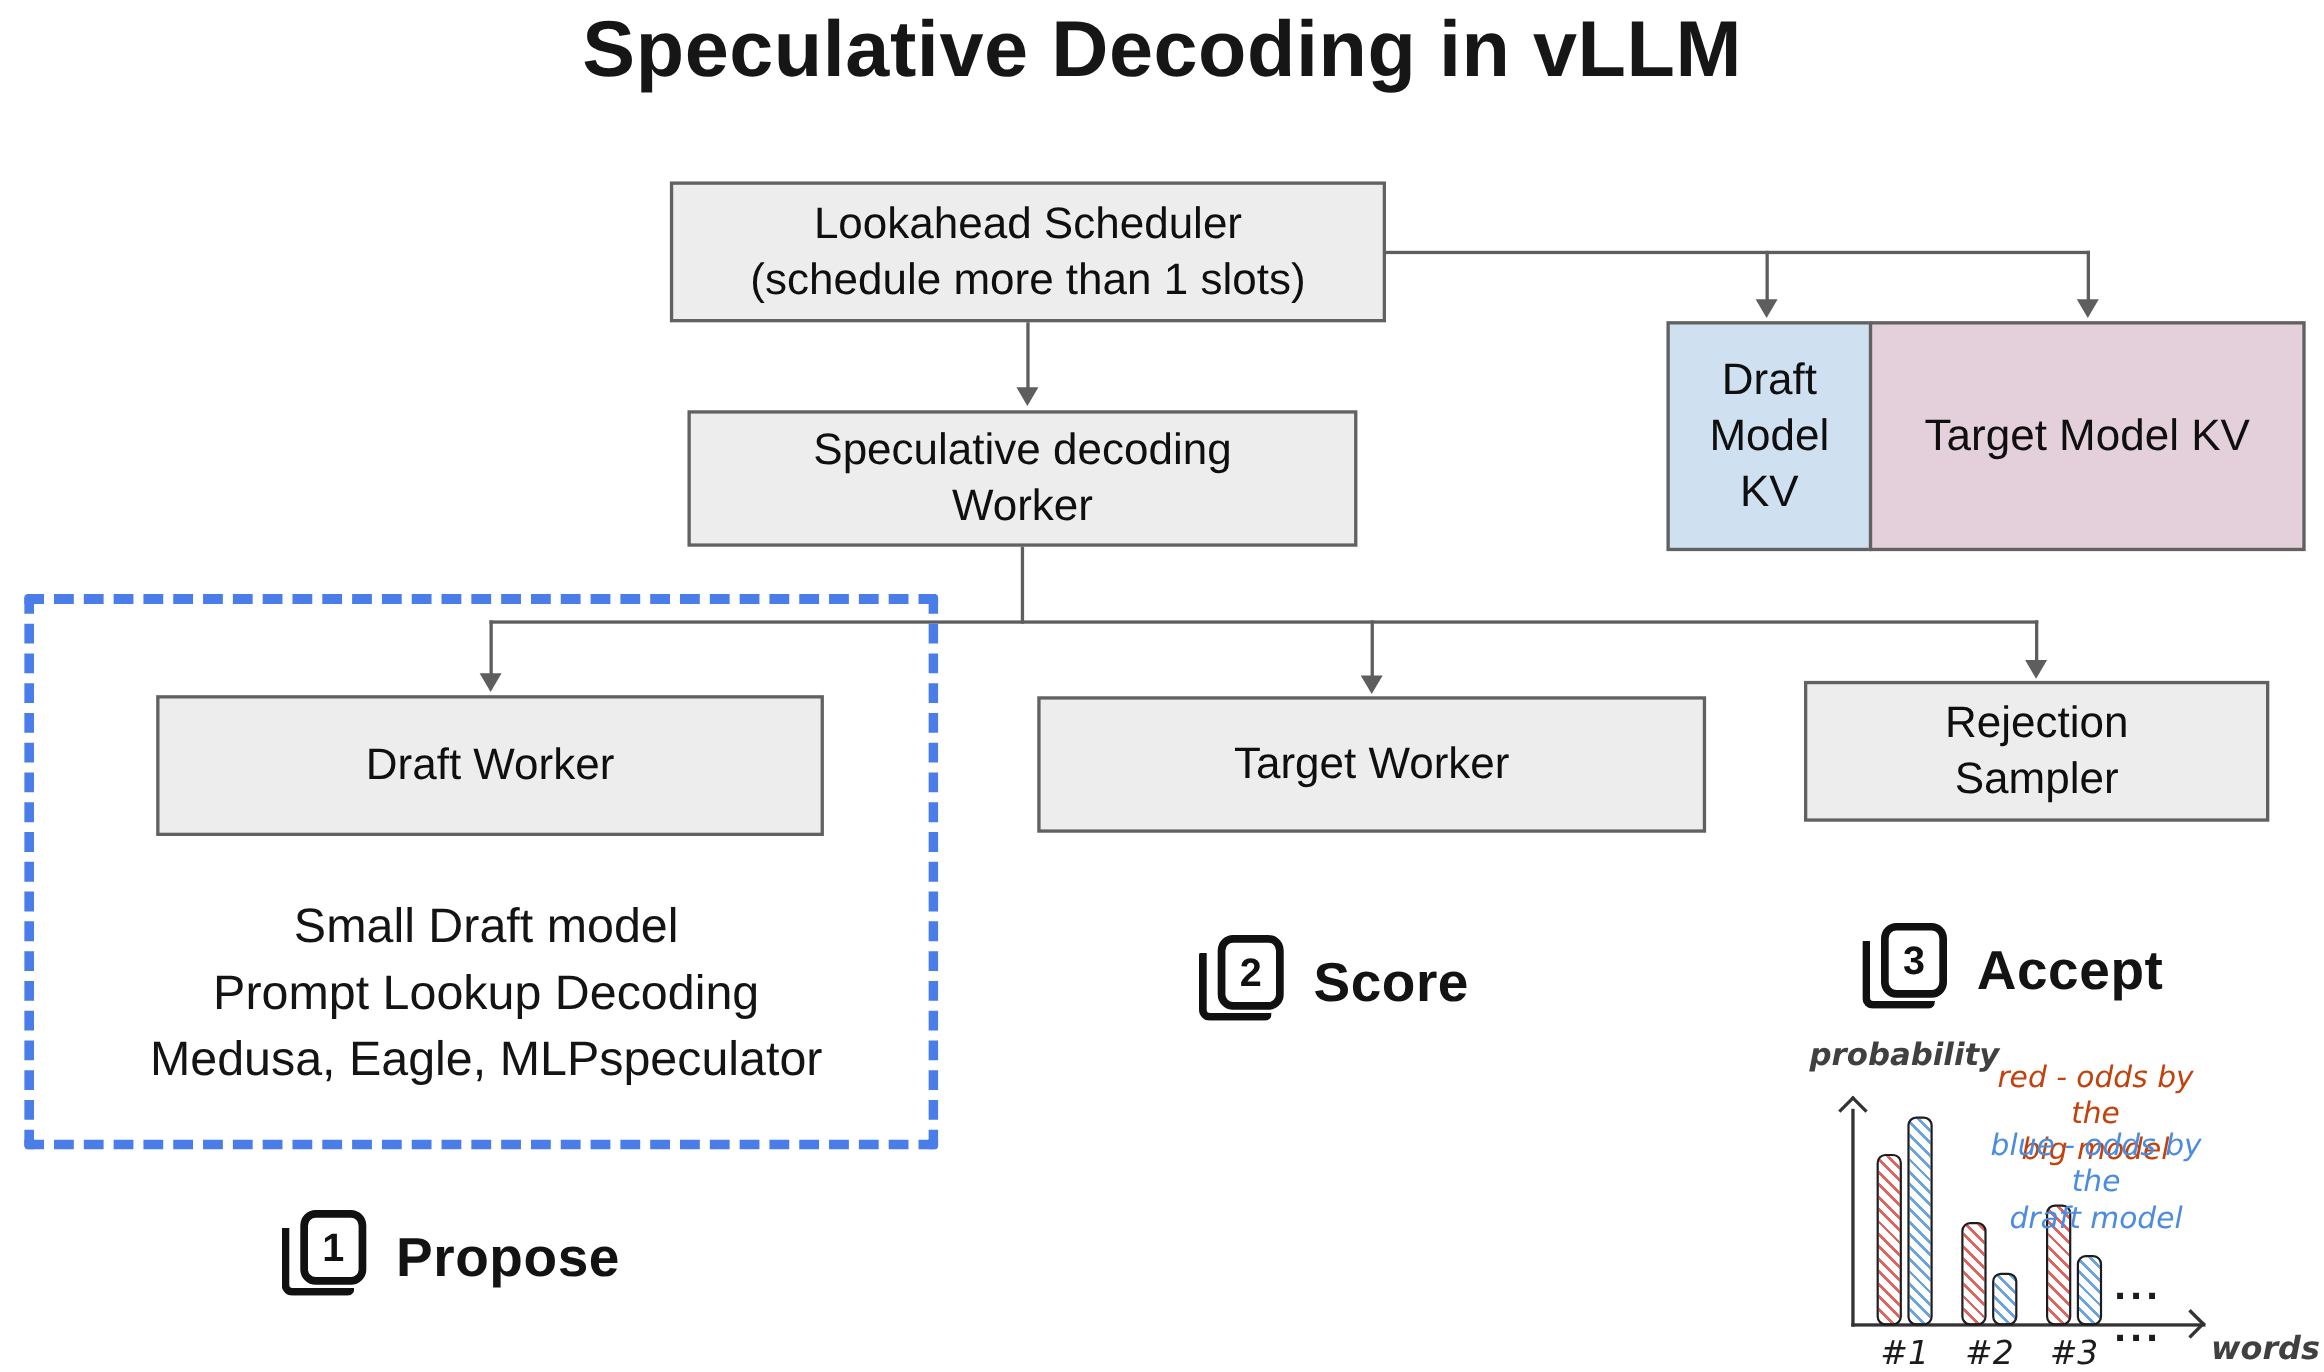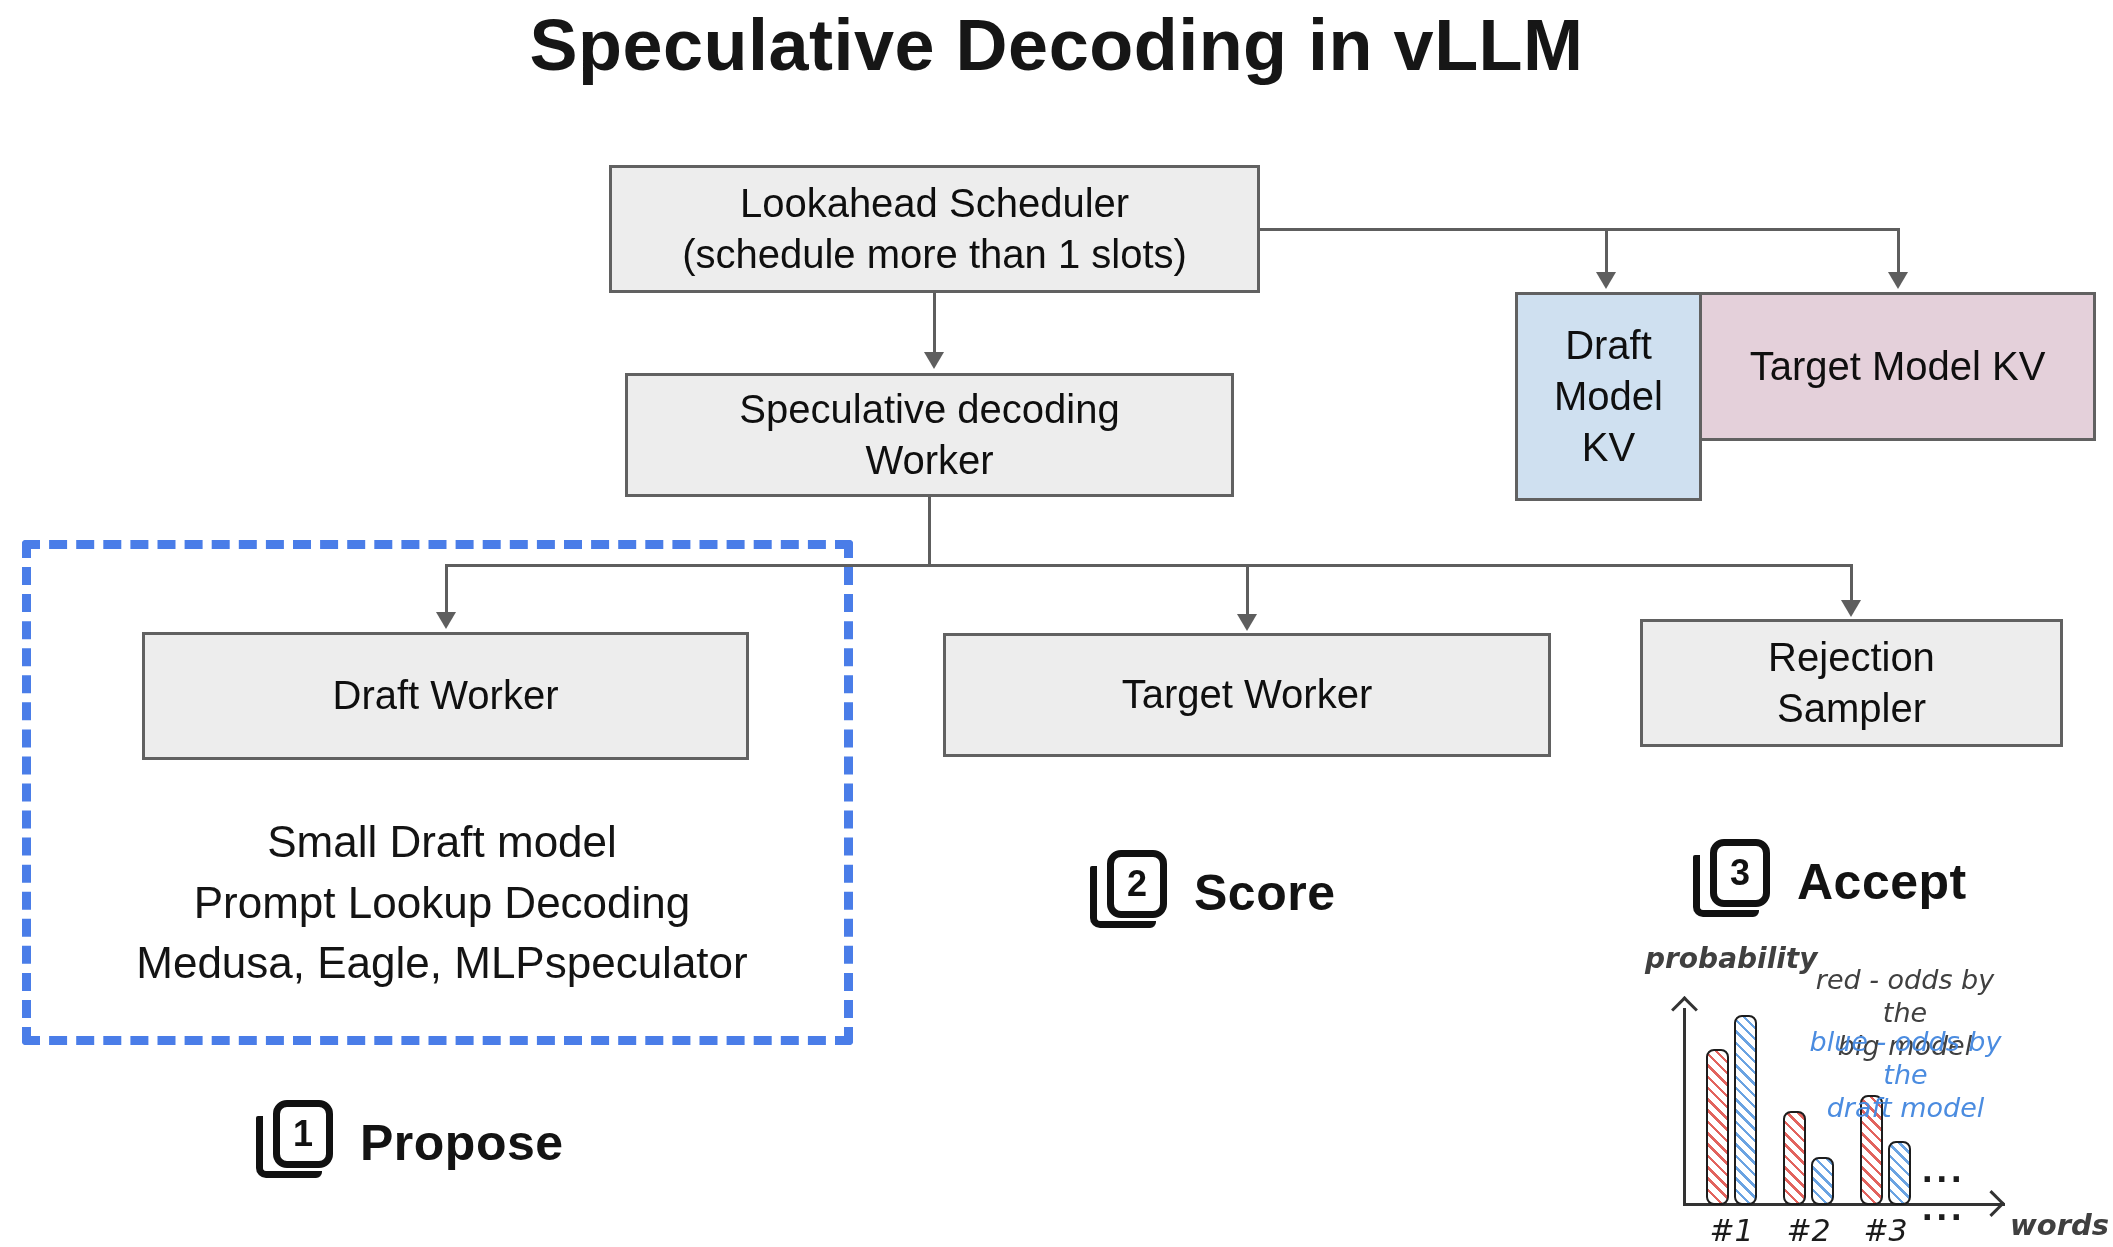--- a/index.html
+++ b/index.html
@@ -39,21 +39,21 @@
   .bars{position:absolute;left:1706px;top:1005px;height:200px;display:flex;
         align-items:flex-end;gap:26px;}
   .bar-group{position:relative;display:flex;align-items:flex-end;gap:5px;height:200px;}
   .bar{width:23px;box-sizing:border-box;border:2.5px solid #1d1d1d;border-radius:8px;}
   .bar-red{background:repeating-linear-gradient(45deg,#e2635d 0 2.5px,rgba(255,255,255,0) 2.5px 8px);}
   .bar-blue{background:repeating-linear-gradient(45deg,#6aa3e2 0 2.5px,rgba(255,255,255,0) 2.5px 8px);}
   .bar-label{position:absolute;top:100%;left:50%;transform:translateX(-50%);margin-top:8px;
         font-family:"DejaVu Sans", sans-serif;font-style:italic;font-size:30px;color:#1c1c1c;white-space:nowrap;}
   .legend{position:absolute;text-align:center;font-size:27px;line-height:1.22;font-style:italic;
         font-family:"DejaVu Sans", sans-serif;}
-  .legend.red{color:#404040;}
+  .legend.red{color:#c2410c;}
   .legend.blue{color:#4b8ce0;}
   .dots{position:absolute;font-size:38px;font-weight:700;letter-spacing:4px;color:#1c1c1c;}
 </style>
 </head>
 <body>
 
 <div class="canvas">
 
   <h1 class="page-title">Speculative Decoding in vLLM</h1>
 
@@ -85,21 +85,21 @@
 
   <div class="node" style="left:625px;top:373px;width:609px;height:124px">
     <div>Speculative decoding</div>
     <div>Worker</div>
   </div>
 
   <div class="node kv-draft" style="left:1515px;top:292px;width:187px;height:209px">
     <div>Draft Model KV</div>
   </div>
 
-  <div class="node kv-target" style="left:1699px;top:292px;width:397px;height:149px">
+  <div class="node kv-target" style="left:1699px;top:292px;width:397px;height:209px">
     <div style="max-width:300px">Target Model KV</div>
   </div>
 
   <div class="node" style="left:142px;top:632px;width:607px;height:128px">
     <div>Draft Worker</div>
   </div>
 
   <div class="node" style="left:943px;top:633px;width:608px;height:124px">
     <div>Target Worker</div>
   </div>

